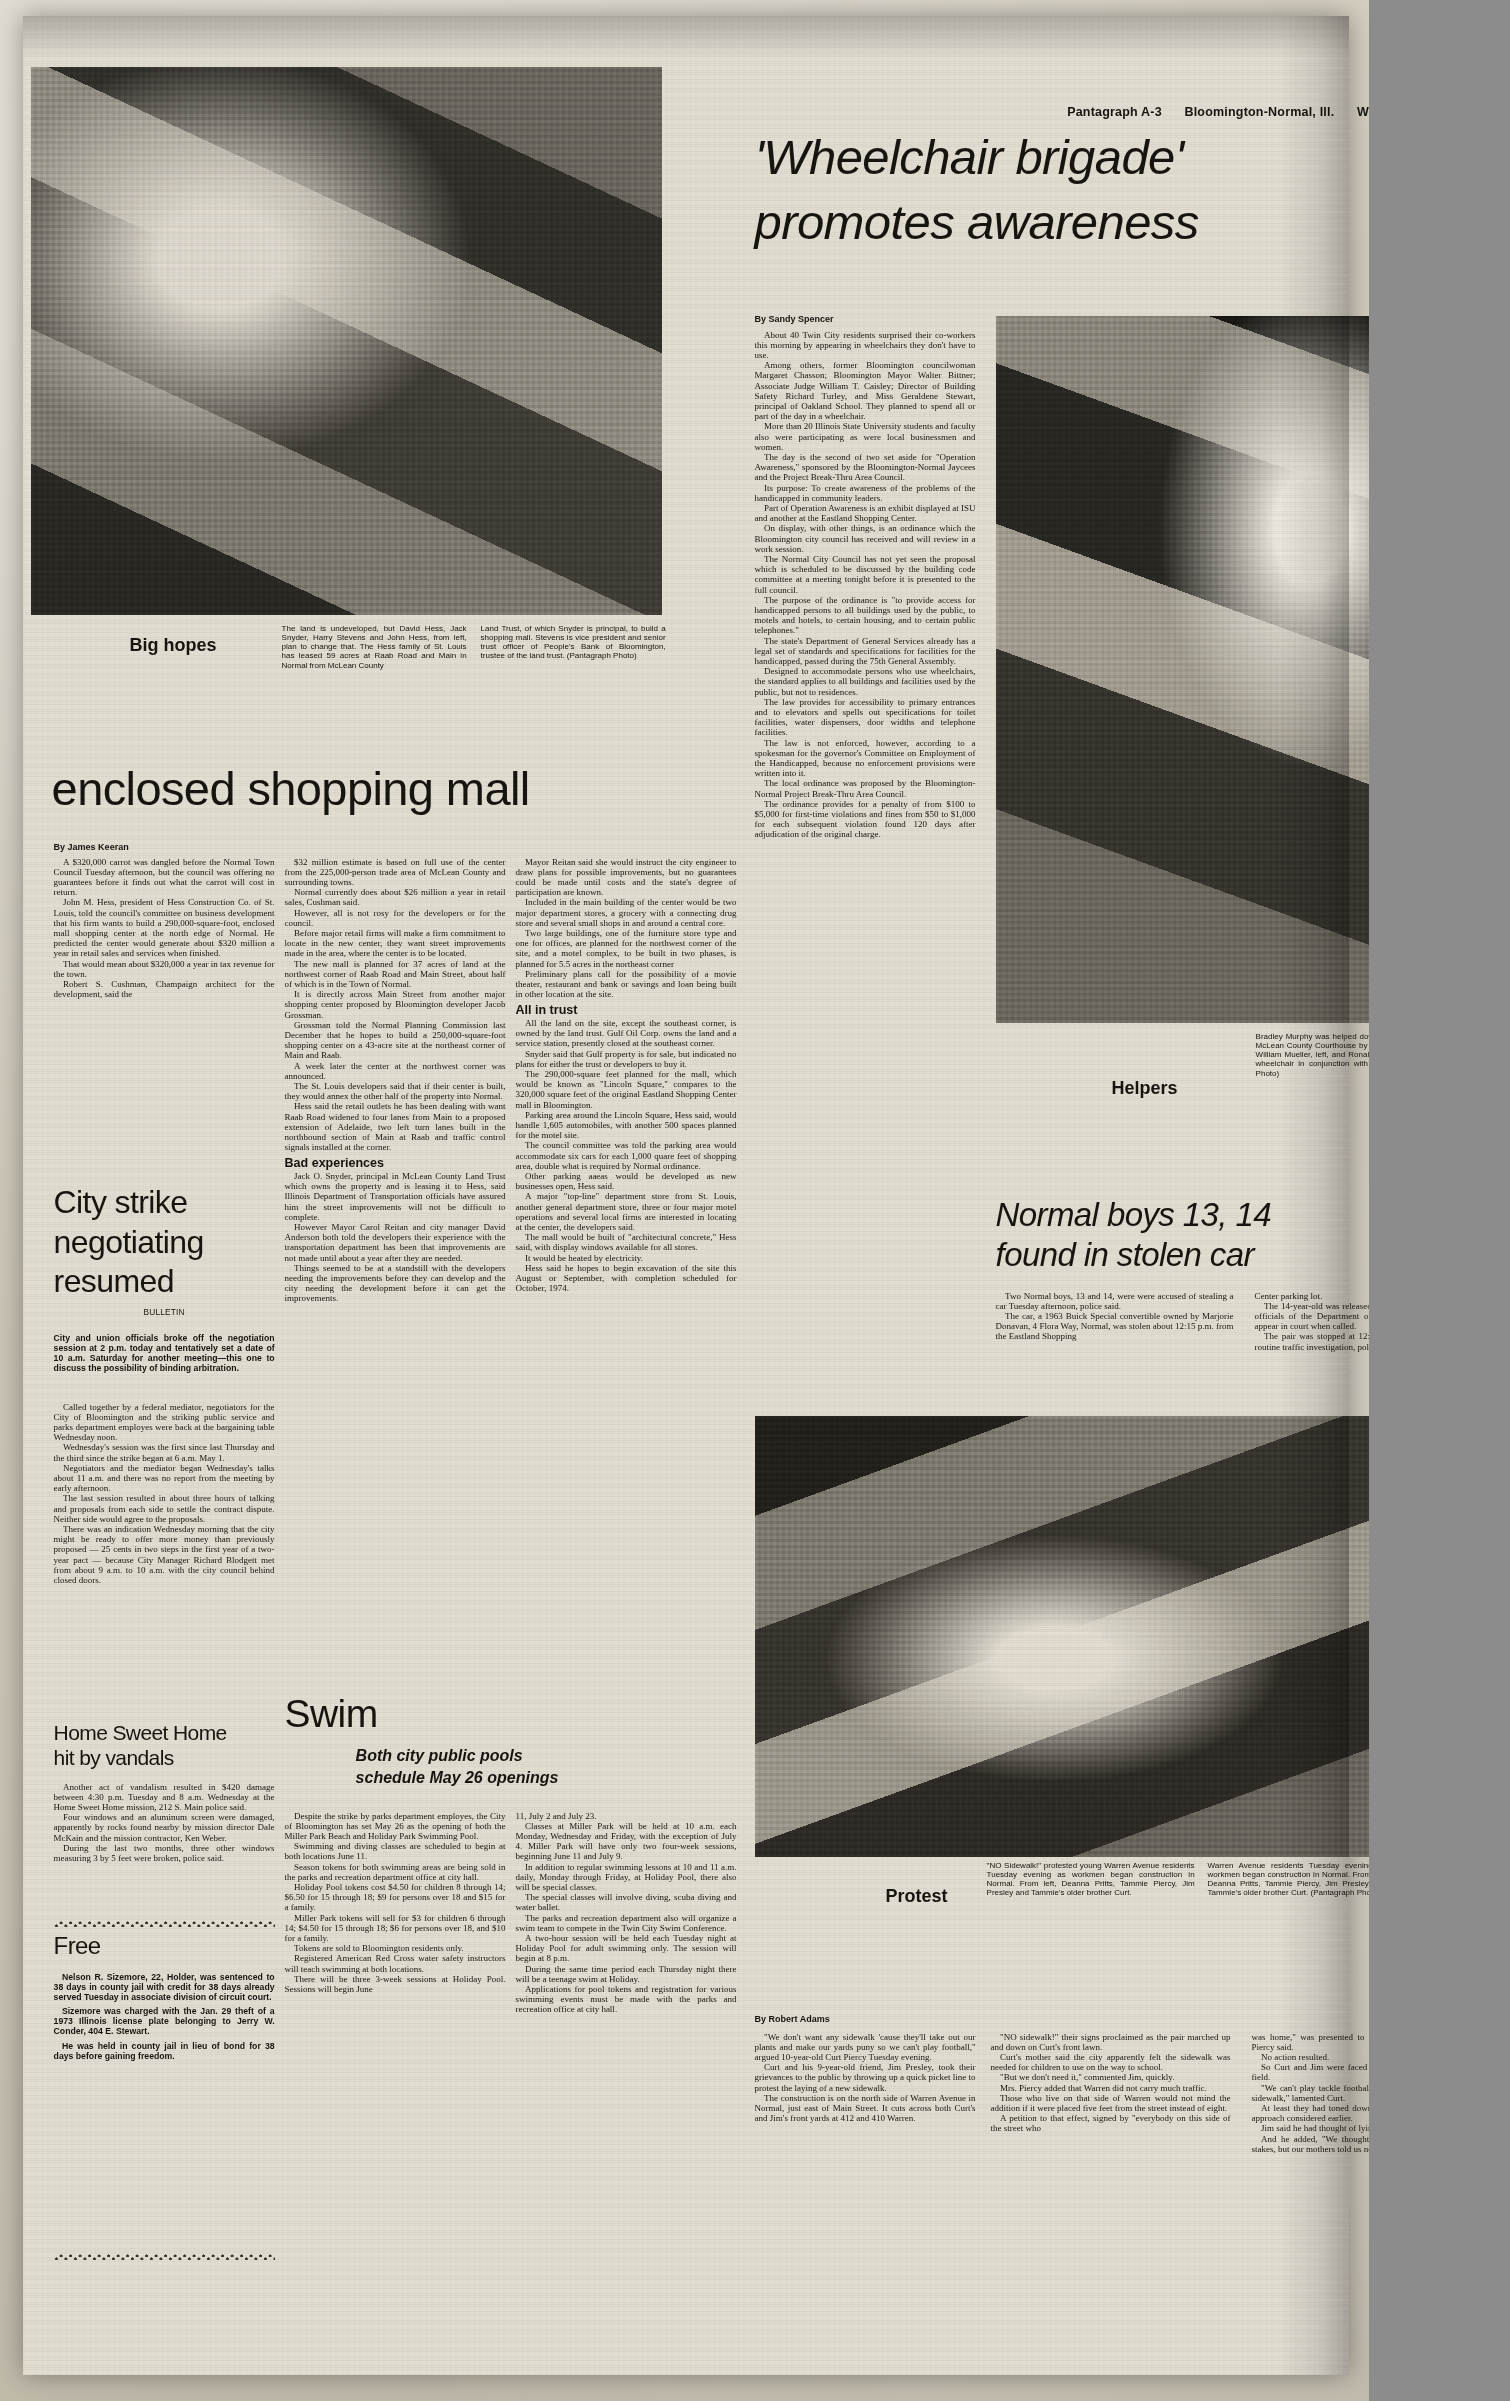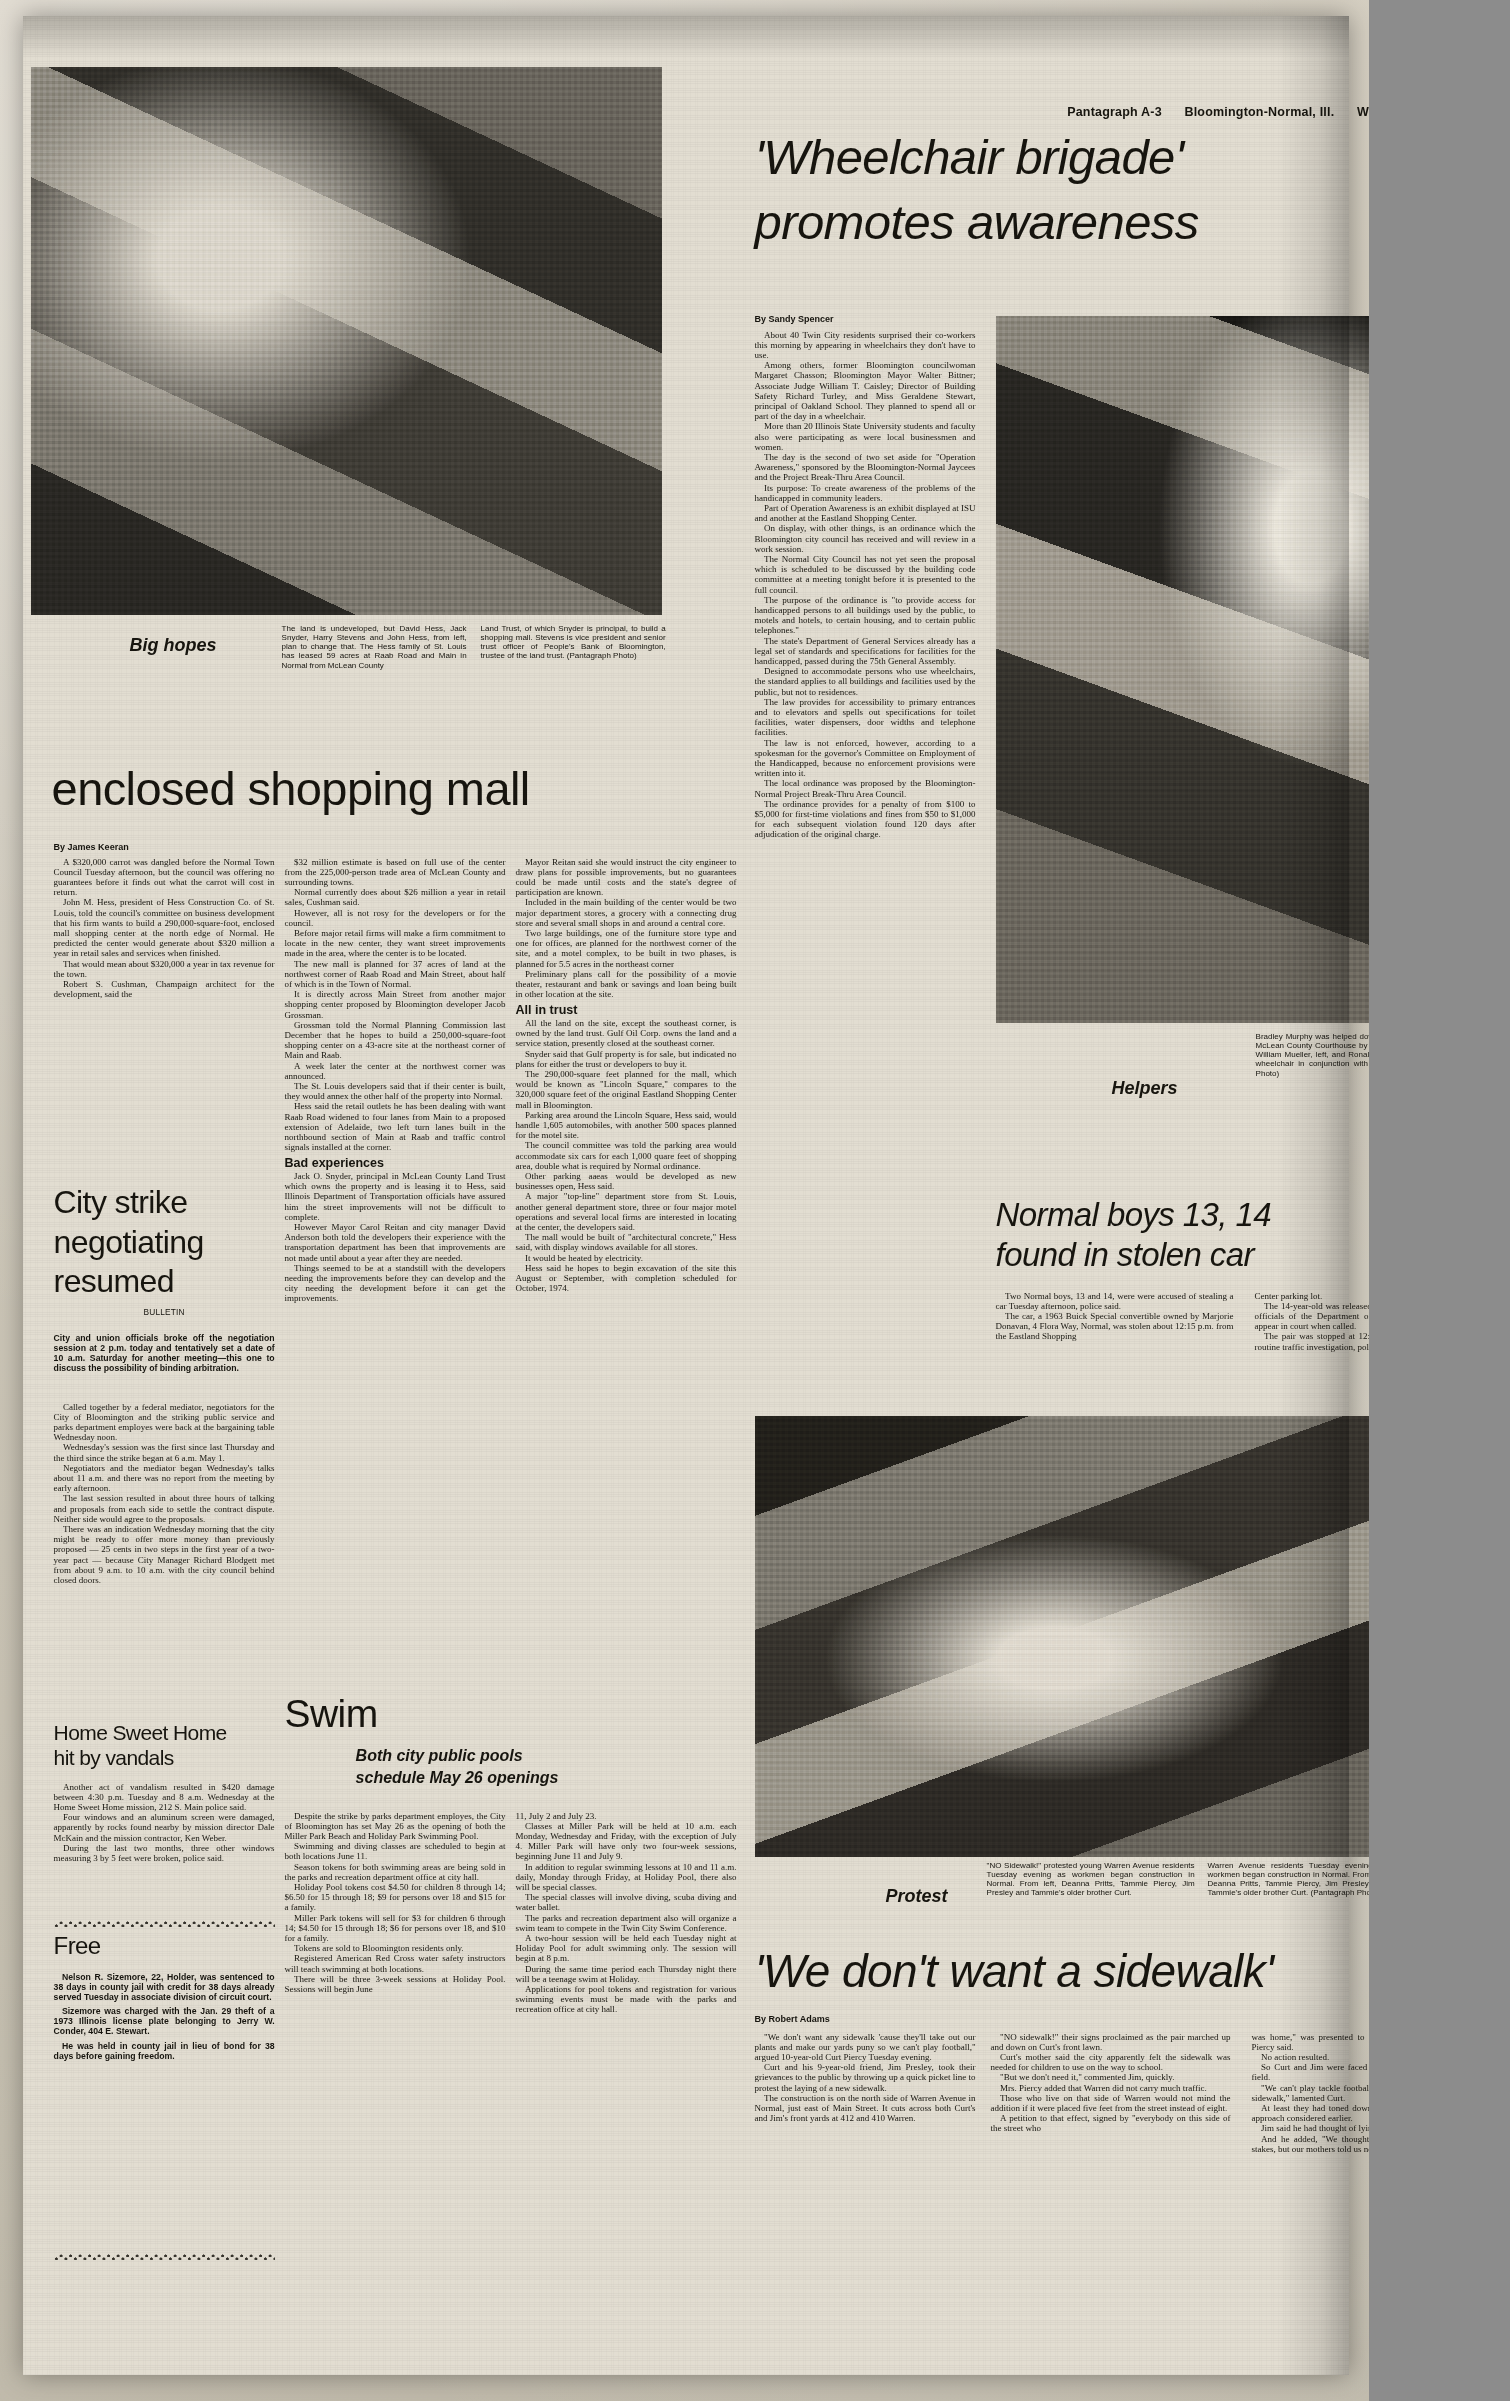--- a/index.html
+++ b/index.html
@@ -99,21 +99,21 @@
       repeating-linear-gradient(90deg, rgba(255,255,255,.04) 0 0.6px, rgba(0,0,0,.04) 0.6px 1.2px);
     mix-blend-mode:overlay;
   }
   .caption {
     font-family:"Liberation Sans", sans-serif;
     font-size:8px; line-height:9.3px;
     text-align:justify;
   }
   .cut-label {
     font-family:"Liberation Sans", sans-serif;
-    font-style:italic; font-weight:bold;
+    font-weight:bold;
     font-size:18px;
   }
 
   .bulletin-head {
     font-family:"Liberation Sans", sans-serif;
     font-weight:normal; font-size:8.3px; text-align:center; letter-spacing:0.2px;
   }
   .bulletin-body {
     font-family:"Liberation Sans", sans-serif;
     font-weight:bold; font-size:8.7px; line-height:10px; text-align:justify;
@@ -307,21 +307,20 @@
       <p>The pair was stopped at 12:40 p.m. at 100 E. MacArthur for a routine traffic investigation, police said.</p>
     </div>
 
     <div class="photo p3" style="position:absolute; left:732px; top:1400px; width:748px; height:441px;">
       <div class="noise"></div>
     </div>
     <div class="cut-label" style="position:absolute; left:863px; top:1870px; width:143px;">Protest</div>
     <div class="caption" style="position:absolute; left:964px; top:1845px; width:208px;">"NO Sidewalk!" protested young Warren Avenue residents Tuesday evening as workmen began construction in Normal. From left, Deanna Pritts, Tammie Piercy, Jim Presley and Tammie's older brother Curt.</div>
     <div class="caption" style="position:absolute; left:1185px; top:1845px; width:179px;">Warren Avenue residents Tuesday evening as workmen began construction in Normal. From left, Deanna Pritts, Tammie Piercy, Jim Presley and Tammie's older brother Curt. (Pantagraph Photo)</div>
 
-    <div class="hl hl-italic" style="position:absolute; left:732px; top:1932px; width:756px; font-size:46px;">'We don't want a sidewalk'</div>
 
     <div class="byline" style="position:absolute; left:732px; top:1998px; width:202px;">By Robert Adams</div>
 
     <div class="col-text" style="position:absolute; left:732px; top:2016px; width:221px;">
       <p>"We don't want any sidewalk 'cause they'll take out our plants and make our yards puny so we can't play football," argued 10-year-old Curt Piercy Tuesday evening.</p>
       <p>Curt and his 9-year-old friend, Jim Presley, took their grievances to the public by throwing up a quick picket line to protest the laying of a new sidewalk.</p>
       <p>The construction is on the north side of Warren Avenue in Normal, just east of Main Street. It cuts across both Curt's and Jim's front yards at 412 and 410 Warren.</p>
     </div>
     <div class="col-text" style="position:absolute; left:968px; top:2016px; width:240px;">
       <p>"NO sidewalk!" their signs proclaimed as the pair marched up and down on Curt's front lawn.</p>

